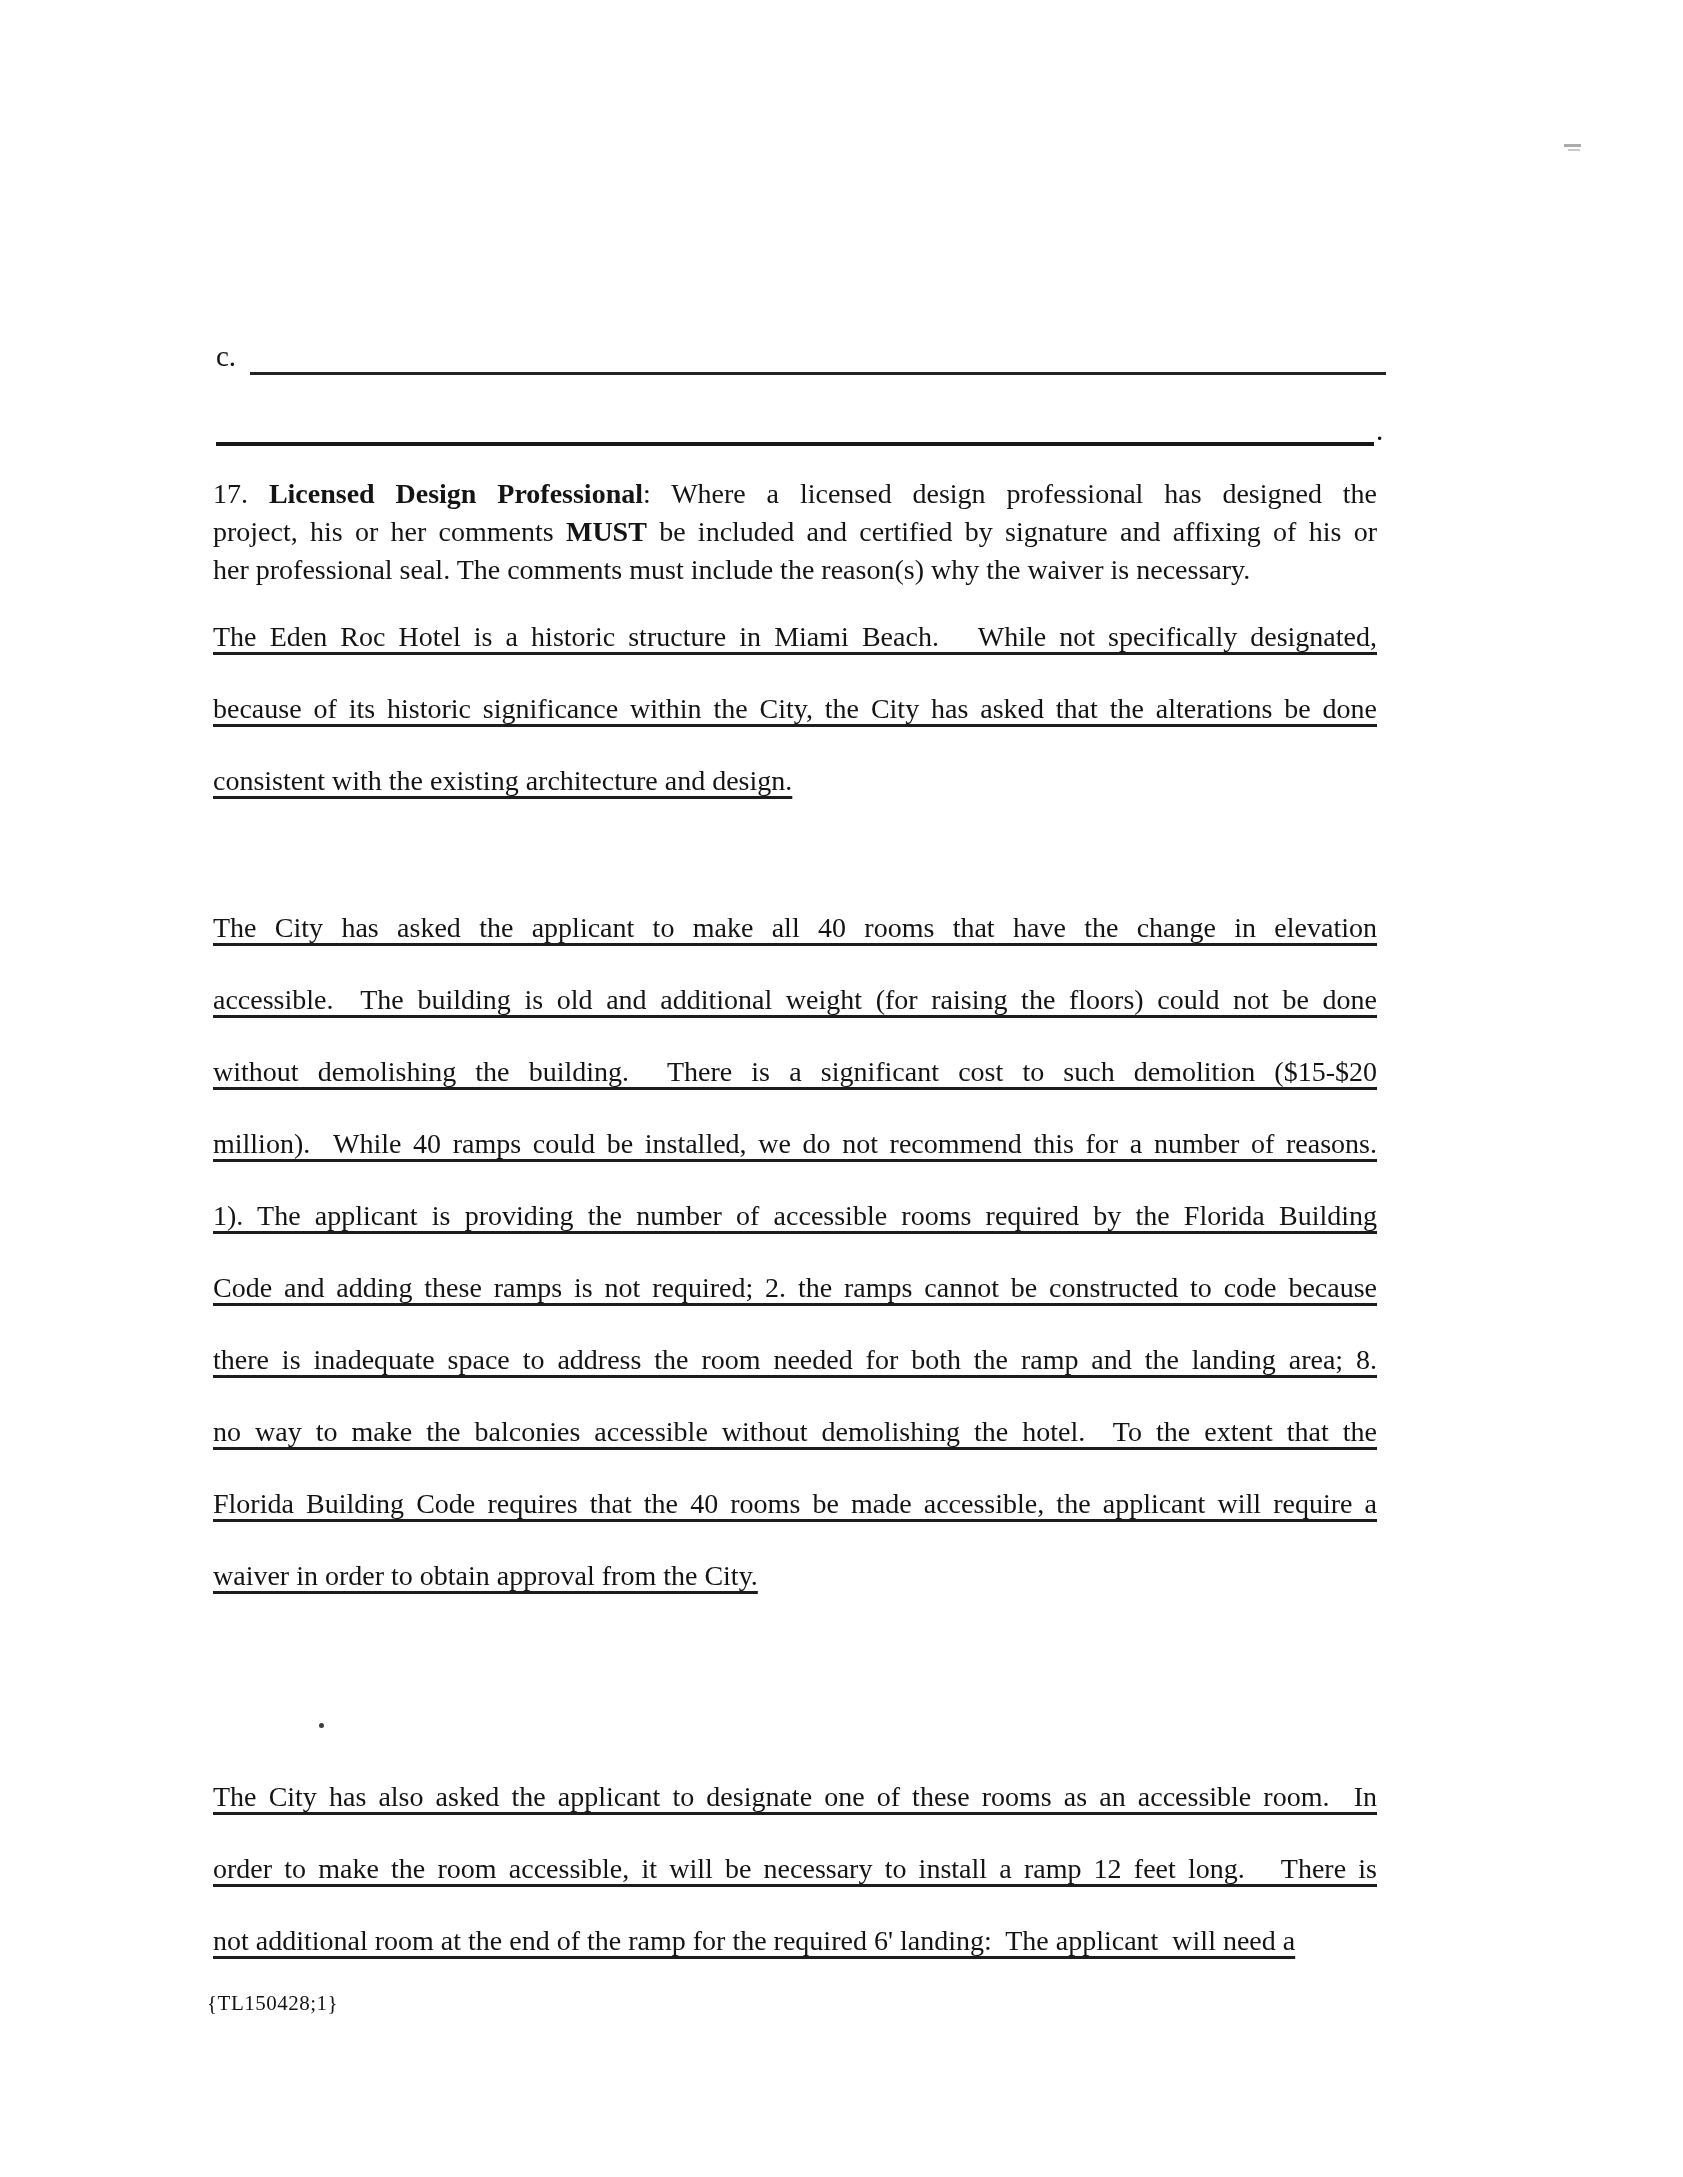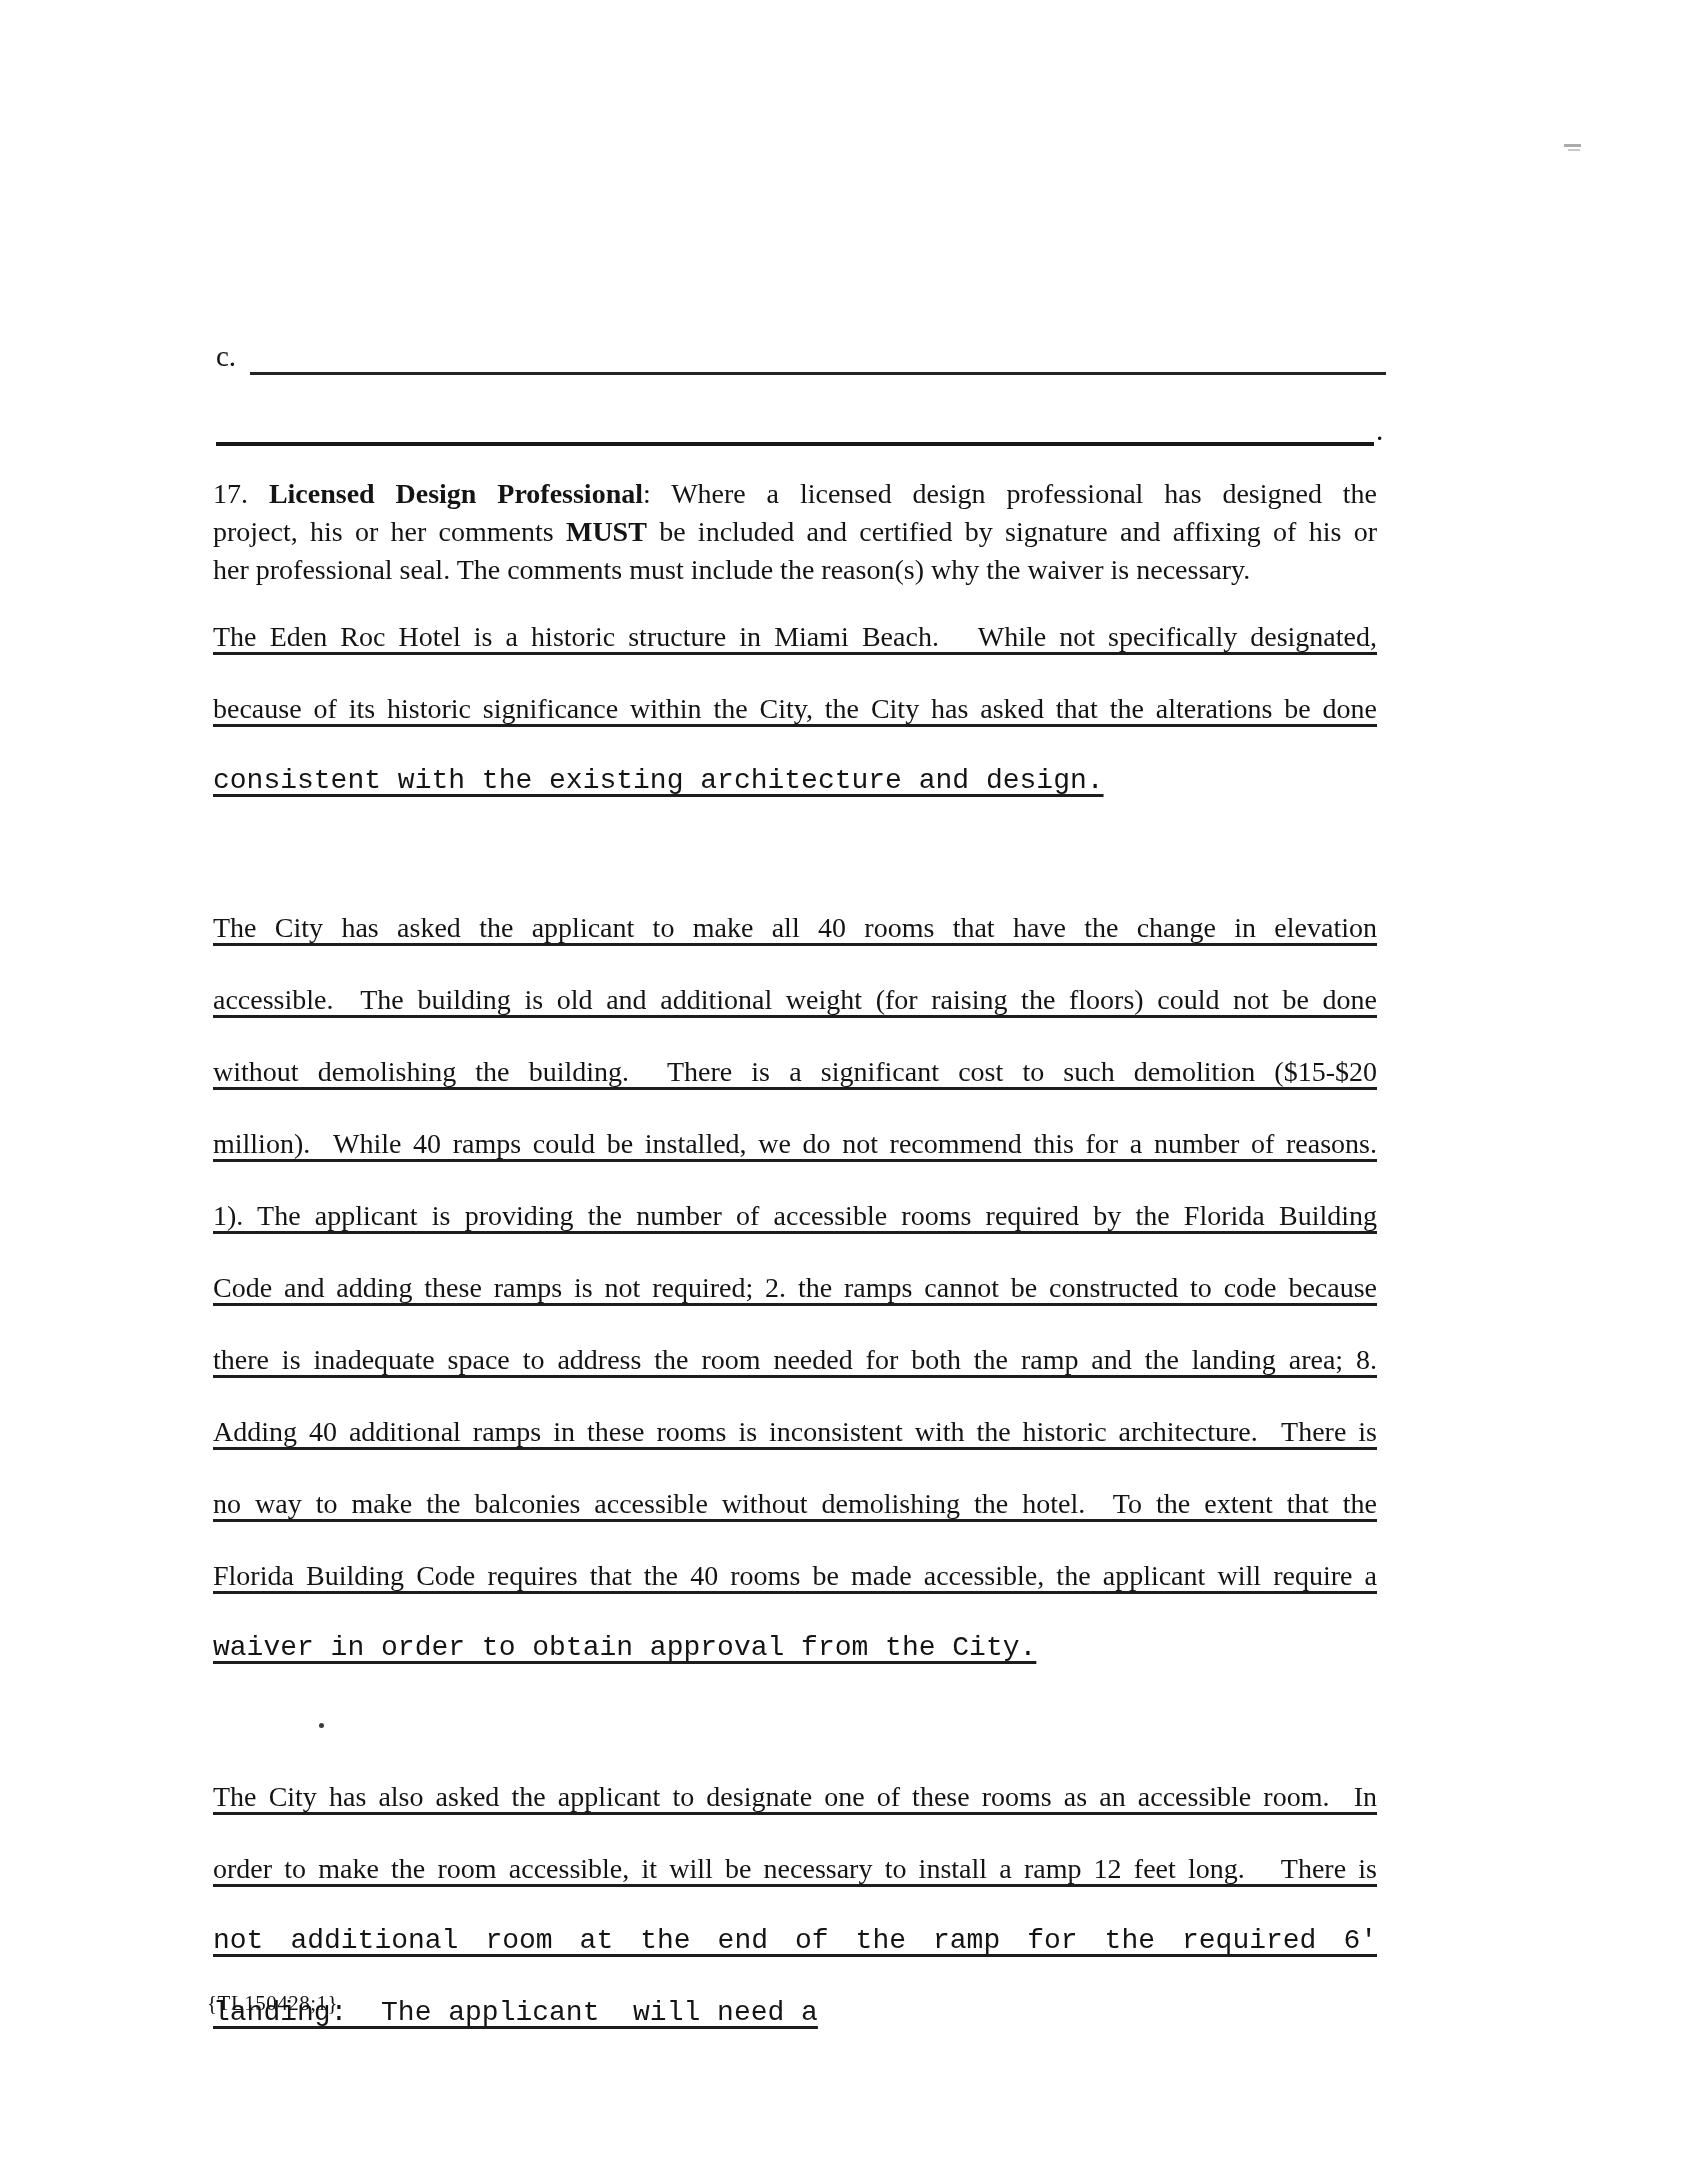--- a/index.html
+++ b/index.html
@@ -46,21 +46,21 @@
   #para-room  { left: 213px; top: 1761px; }
   .uline {
     height: 72px; line-height: 72px;
     text-align: justify; text-align-last: justify;
     text-decoration: underline;
     text-decoration-thickness: 3px;
     text-underline-offset: 6px;
     text-decoration-skip-ink: none;
     text-decoration-color: #1d1d1d;
   }
-  .uline.last { text-align-last: left; font-family: Liberation Mono, monospace; }
+  .uline.last { text-align-last: left; }
 
   
   #footer-stamp { left: 207px; top: 1991px; font-size: 21px; letter-spacing: 0.5px; }
 
   
   #dot-artifact { left: 319px; top: 1723px; width: 5px; height: 5px; background: #3c3c3c; border-radius: 50%; }
   #mark-tr-1 { left: 1564px; top: 144px; width: 17px; height: 3px; background: #ababab; }
   #mark-tr-2 { left: 1568px; top: 149px; width: 12px; height: 2px; background: #c9c9c9; }
 </style>
 </head>
@@ -92,21 +92,20 @@
   </div>
 
   <div class="abs dpara" id="para-forty">
     <div class="uline">The City has asked the applicant to make all 40 rooms that have the change in elevation</div>
     <div class="uline">accessible.&nbsp; The building is old and additional weight (for raising the floors) could not be done</div>
     <div class="uline">without demolishing the building.&nbsp; There is a significant cost to such demolition ($15-$20</div>
     <div class="uline">million).&nbsp; While 40 ramps could be installed, we do not recommend this for a number of reasons.</div>
     <div class="uline">1). The applicant is providing the number of accessible rooms required by the Florida Building</div>
     <div class="uline">Code and adding these ramps is not required; 2. the ramps cannot be constructed to code because</div>
     <div class="uline">there is inadequate space to address the room needed for both the ramp and the landing area; 8.</div>
-    <div class="uline">Adding 40 additional ramps in these rooms is inconsistent with the historic architecture.&nbsp; There is</div>
     <div class="uline">no way to make the balconies accessible without demolishing the hotel.&nbsp; To the extent that the</div>
     <div class="uline">Florida Building Code requires that the 40 rooms be made accessible, the applicant will require a</div>
     <div class="uline last">waiver in order to obtain approval from the City.</div>
   </div>
 
   <div class="abs" id="dot-artifact"></div>
 
   <div class="abs dpara" id="para-room">
     <div class="uline">The City has also asked the applicant to designate one of these rooms as an accessible room.&nbsp; In</div>
     <div class="uline">order to make the room accessible, it will be necessary to install a ramp 12 feet long.&nbsp;&nbsp; There is</div>

